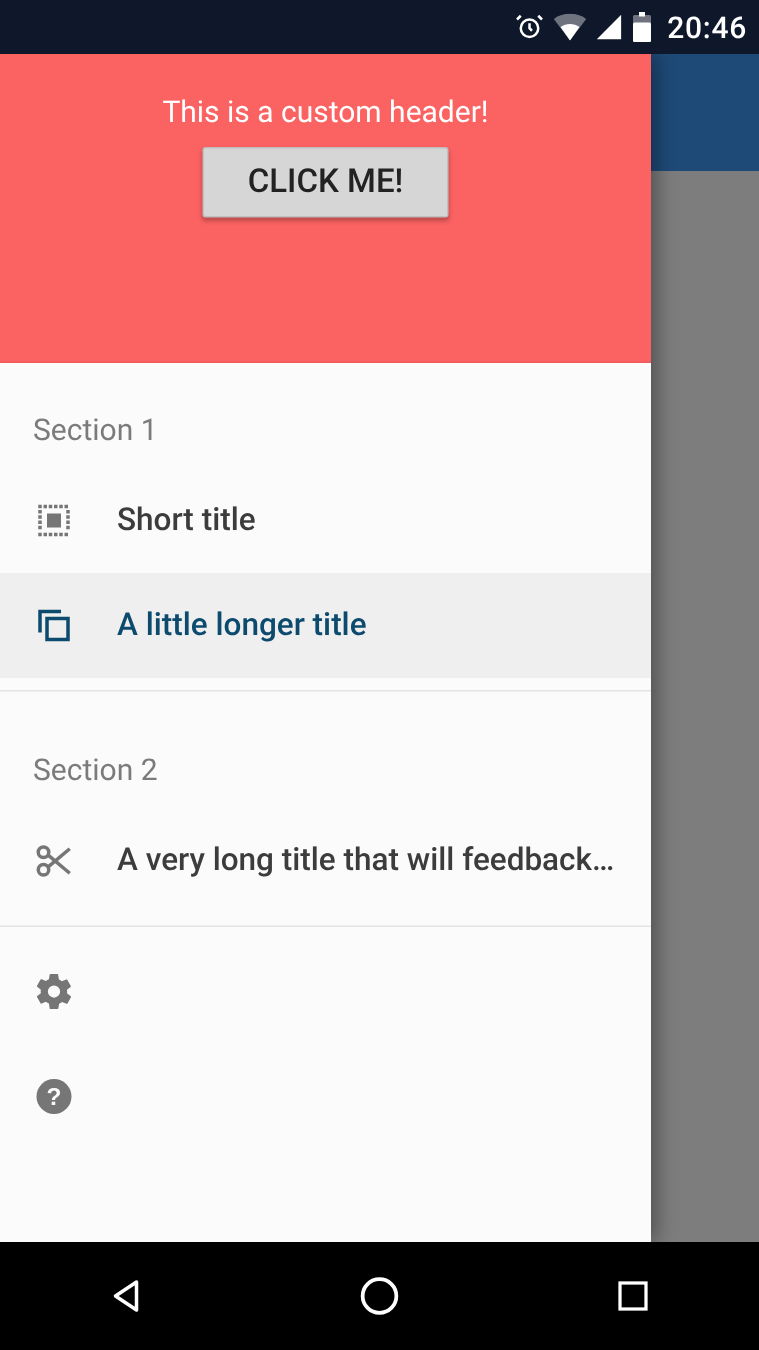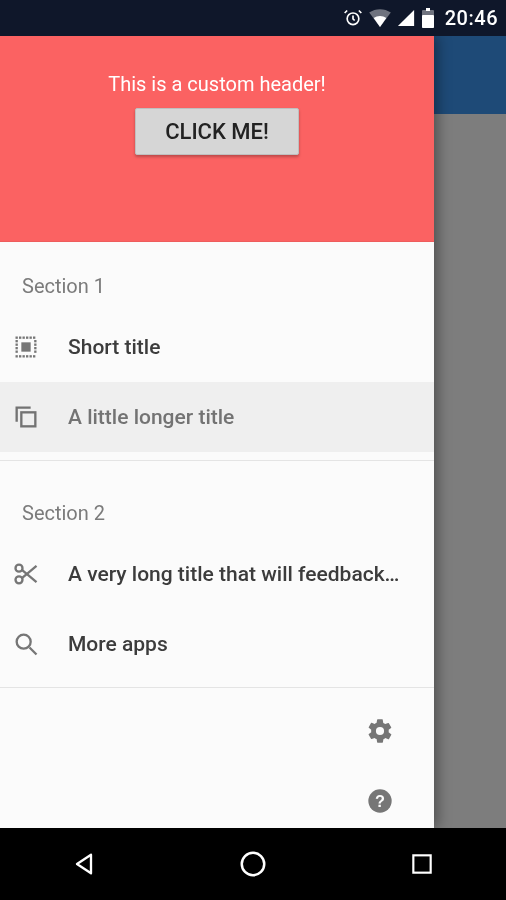--- a/index.html
+++ b/index.html
@@ -65,21 +65,21 @@
     overflow: hidden;
   }
   .drawer-header {
     background: #fb6262;
     height: 205px;
     color: #fff;
     text-align: center;
     border-bottom: 1px solid rgba(0,0,0,0.05);
   }
   .drawer-header-text {
-    padding-top: 36px;
+    padding-top: 26px;
     font-size: 20px;
   }
   .click-me {
     display: inline-block;
     margin-top: 12px;
     background: #d6d6d6;
     color: #222;
     font-size: 22px;
     font-weight: 500;
     padding: 10px 29px;
@@ -91,23 +91,22 @@
   }
   .section-label {
     color: #7b7b7b;
     font-size: 20px;
     padding: 32px 22px 14px 22px;
   }
   .item {
     display: flex;
     align-items: center;
     height: 70px;
-    padding: 0 12px;
+    padding: 0 22px;
     cursor: pointer;
-    justify-content: flex-end;
   }
   .item .icon-slot {
     width: 56px;
     display: flex;
     align-items: center;
     color: #767676;
   }
   .item .label {
     font-size: 21px;
     color: #3c3c3c;
@@ -115,21 +114,21 @@
     white-space: nowrap;
     overflow: hidden;
     text-overflow: ellipsis;
     flex: 1;
   }
   .item.selected {
     background: #efefef;
   }
   .item.selected .label,
   .item.selected .icon-slot {
-    color: #737373;
+    color: #0c4a6e;
   }
   .divider {
     height: 1px;
     background: #e4e4e4;
     margin: 8px 0;
   }
   .navbar {
     position: absolute;
     left: 0; right: 0; bottom: 0;
     height: 72px;
@@ -244,29 +243,20 @@
         <svg width="28" height="28" viewBox="0 0 24 24" fill="none" stroke="currentColor" stroke-width="2">
           <circle cx="6" cy="7" r="3"></circle>
           <circle cx="6" cy="17" r="3"></circle>
           <path d="M8.5 8.5 L21 19"></path>
           <path d="M8.5 15.5 L21 5"></path>
         </svg>
       </span>
       <span class="label">A very long title that will feedback…</span>
     </div>
 
-    <div class="item">
-      <span class="icon-slot">
-        <svg width="28" height="28" viewBox="0 0 24 24" fill="none" stroke="currentColor" stroke-width="2">
-          <circle cx="10" cy="10" r="6"></circle>
-          <path d="M15 15 L21 21"></path>
-        </svg>
-      </span>
-      <span class="label">More apps</span>
-    </div>
 
     <div class="divider"></div>
 
     <div class="item">
       <span class="icon-slot">
         <svg width="28" height="28" viewBox="0 0 24 24" fill="currentColor">
           <path d="M19.4 13a7.8 7.8 0 0 0 .1-1 7.8 7.8 0 0 0-.1-1l2.1-1.6a.5.5 0 0 0 .1-.6l-2-3.5a.5.5 0 0 0-.6-.2l-2.5 1a7.6 7.6 0 0 0-1.7-1l-.4-2.6A.5.5 0 0 0 14 2h-4a.5.5 0 0 0-.5.4l-.4 2.6a7.6 7.6 0 0 0-1.7 1l-2.5-1a.5.5 0 0 0-.6.2l-2 3.5a.5.5 0 0 0 .1.6L4.5 11a7.8 7.8 0 0 0-.1 1 7.8 7.8 0 0 0 .1 1l-2.1 1.6a.5.5 0 0 0-.1.6l2 3.5a.5.5 0 0 0 .6.2l2.5-1a7.6 7.6 0 0 0 1.7 1l.4 2.6A.5.5 0 0 0 10 22h4a.5.5 0 0 0 .5-.4l.4-2.6a7.6 7.6 0 0 0 1.7-1l2.5 1a.5.5 0 0 0 .6-.2l2-3.5a.5.5 0 0 0-.1-.6ZM12 15.5A3.5 3.5 0 1 1 15.5 12 3.5 3.5 0 0 1 12 15.5Z"></path>
         </svg>
       </span>
     </div>

